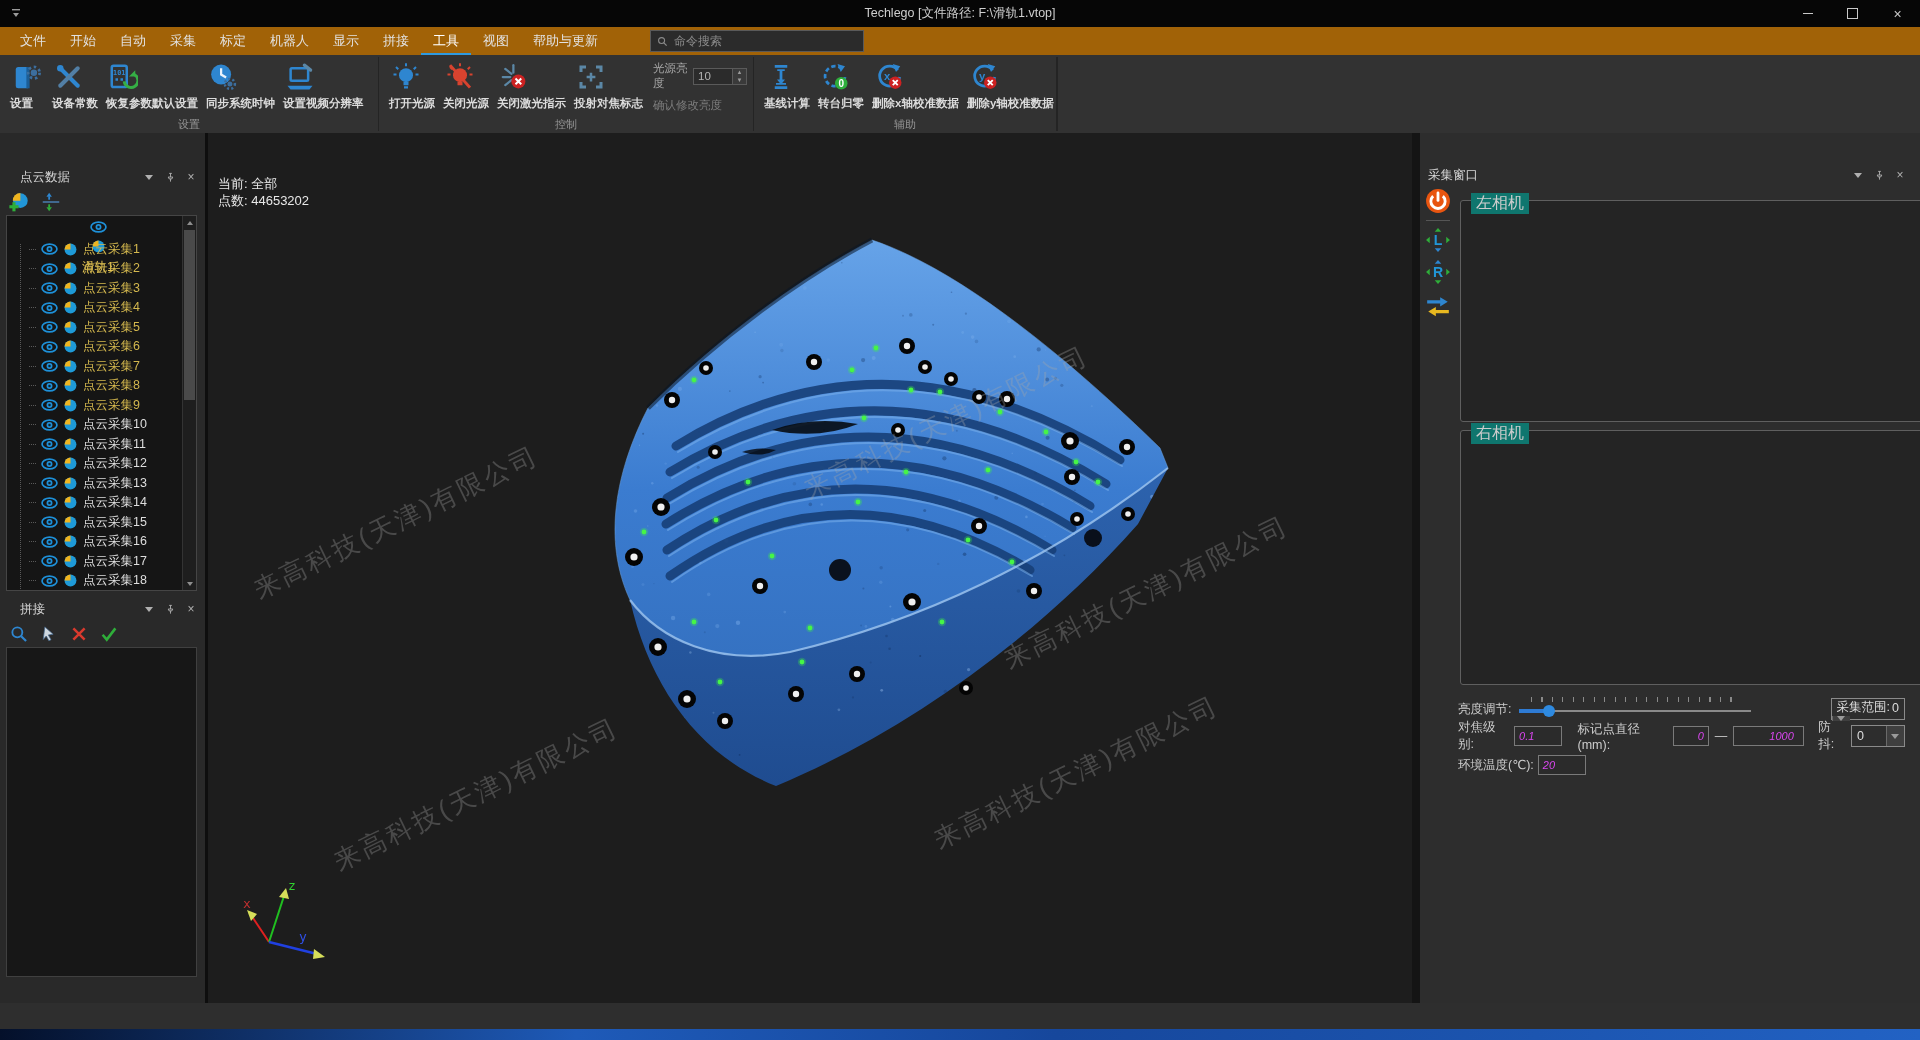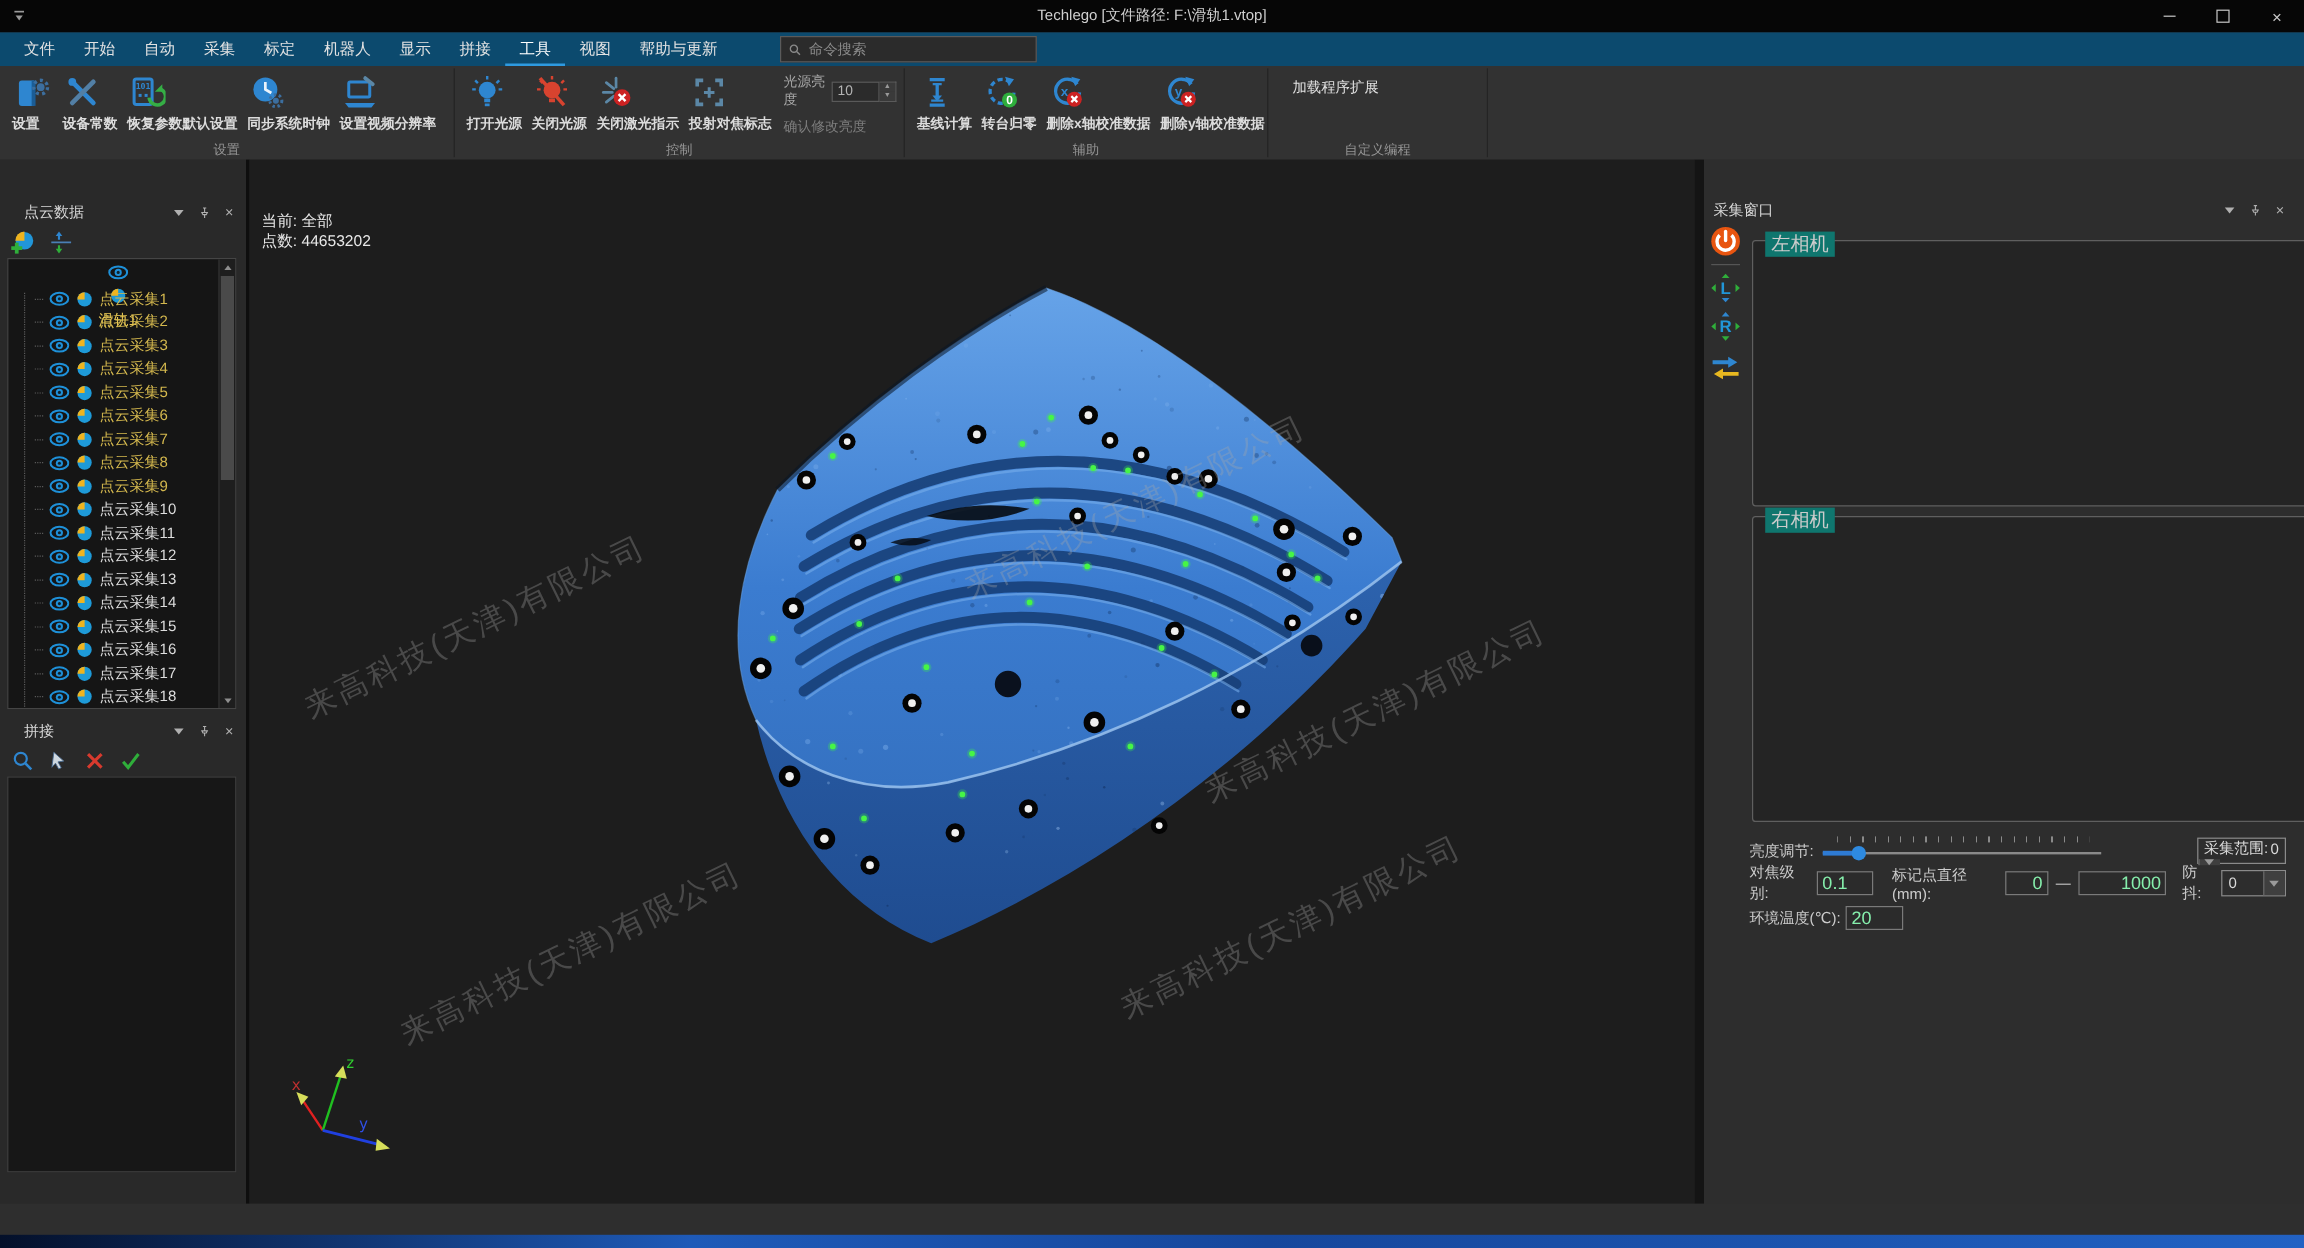--- a/index.html
+++ b/index.html
@@ -9,21 +9,21 @@
   #titlebar{position:absolute;left:0;top:0;width:1920px;height:27px;background:#060606;}
   #qa-icon{position:absolute;left:10px;top:7px;width:14px;height:12px;}
   #win-title{position:absolute;left:0;top:0;width:100%;height:27px;line-height:27px;text-align:center;
              font-size:12.5px;color:#cfcfcf;}
   .winbtns{position:absolute;right:0;top:0;height:27px;display:flex;}
   .winbtn{width:45px;height:27px;display:flex;align-items:center;justify-content:center;color:#c8c8c8;}
   .glyph-min{width:10px;height:1px;background:#c8c8c8;display:block;}
   .glyph-max{width:9px;height:9px;border:1px solid #c8c8c8;display:block;}
   .glyph-close{font-size:14px;line-height:14px;}
   
-  #menubar{position:absolute;left:0;top:27px;width:1920px;height:28px;background:#0c4a6e;display:flex;align-items:stretch;}
+  #menubar{position:absolute;left:0;top:27px;width:1920px;height:28px;background:#a16207;display:flex;align-items:stretch;}
   .menu-item{padding:0 12px;font-size:13px;color:#e2e2e2;display:flex;align-items:center;margin-left:0;}
   .menu-item.active{color:#ffffff;box-shadow:inset 0 -2px 0 #2e9ae0;}
   #cmd-search{position:absolute;left:650px;top:3px;width:200px;height:20px;background:#2b2b2b;
               border:1px solid #5a5a5a;display:flex;align-items:center;padding:0 6px;gap:6px;}
   #cmd-search .ph{font-size:12px;color:#8a8a8a;}
   
   #ribbon{position:absolute;left:0;top:55px;width:1920px;height:78px;background:#323232;display:flex;}
   .rgroup{position:relative;height:78px;display:flex;align-items:flex-start;padding:2px 6px 0 6px;box-sizing:border-box;}
   .rgroup .gname{position:absolute;left:0;bottom:1px;width:100%;text-align:center;font-size:11px;color:#969696;}
   .rdivider{width:1px;background:#242424;margin:2px 0;}
@@ -77,22 +77,22 @@
   #vp-gap-r{position:absolute;left:1412px;top:0;width:8px;height:870px;background:#141414;}
   
   #rightdock{position:absolute;left:1420px;top:0;width:500px;height:870px;background:#2d2d2d;}
   #cam-strip{position:absolute;left:0;top:55px;width:36px;height:300px;display:flex;flex-direction:column;align-items:center;gap:6px;}
   .strip-div{width:24px;height:1px;background:#555;}
   .fieldset{position:absolute;left:40px;width:465px;border:1px solid #5f5f5f;border-radius:3px;background:#242424;}
   .fieldset .legend{position:absolute;left:10px;top:-8px;background:#0f766e;padding:0 5px;font-size:16px;color:#cccccc;}
   #fs-left{top:67px;height:220px;}
   #fs-right{top:297px;height:253px;}
   .ctl-row{position:absolute;left:38px;display:flex;align-items:center;font-size:12.5px;color:#cccccc;}
-  .inputbox{background:#2b2b2b;border:1px solid #7a7a7a;color:#86efac;font-size:15px;height:18px;
-            display:flex;align-items:center;padding:0 4px;box-sizing:content-box;}
+  .inputbox{background:#2b2b2b;border:1px solid #7a7a7a;color:#d946ef;font-size:11px;height:18px;
+            display:flex;align-items:center;padding:0 4px;box-sizing:content-box;font-style:italic;}
   .combo{display:flex;align-items:stretch;height:20px;border:1px solid #8a8a8a;background:#2d2d2d;}
   .combo .ctext{display:flex;align-items:center;padding:0 5px;font-size:12.5px;color:#dcdcdc;gap:2px;}
   .combo .cbtn{width:17px;background:#3f3f3f;border-left:1px solid #6a6a6a;display:flex;align-items:center;justify-content:center;}
   .cbtn .tri{width:0;height:0;border-left:4px solid transparent;border-right:4px solid transparent;border-top:5px solid #9a9a9a;}
   #slider-wrap{position:relative;width:232px;height:24px;margin-left:8px;}
   #slider-ticks{position:absolute;left:12px;top:0;width:210px;height:5px;
         background-image:repeating-linear-gradient(90deg,#8a8a8a 0,#8a8a8a 1px,transparent 1px,transparent 10.5px);}
   #slider-track{position:absolute;left:0;top:13px;width:232px;height:2px;background:#8a8a8a;}
   #slider-fill{position:absolute;left:0;top:12px;width:30px;height:4px;background:#2e7bd4;}
   #slider-thumb{position:absolute;left:24px;top:8px;width:12px;height:12px;border-radius:50%;background:#2e8ae0;}
@@ -348,24 +348,20 @@
               <circle cx="17" cy="16.5" r="5" fill="#cc2222"></circle>
               <path d="M15 14.5l4 4M19 14.5l-4 4" stroke="#fff" stroke-width="1.5"></path>
             </svg>
           </span>
         <span class="rlabel">删除y轴校准数据</span>
       </div>
       <div class="gname">辅助</div>
     </div>
     <div class="rdivider"></div>
 
-    <div class="rgroup" style="width:182px;">
-      <div class="rtextbtn">加载程序扩展</div>
-      <div class="gname">自定义编程</div>
-    </div>
     <div class="rdivider"></div>
   </div>
 
   <div id="main">
 
     <div id="leftdock">
       <div style="height:32px;"></div>
       <div class="panel-header">
         <span class="ptitle">点云数据</span>
         <span class="phicons">

